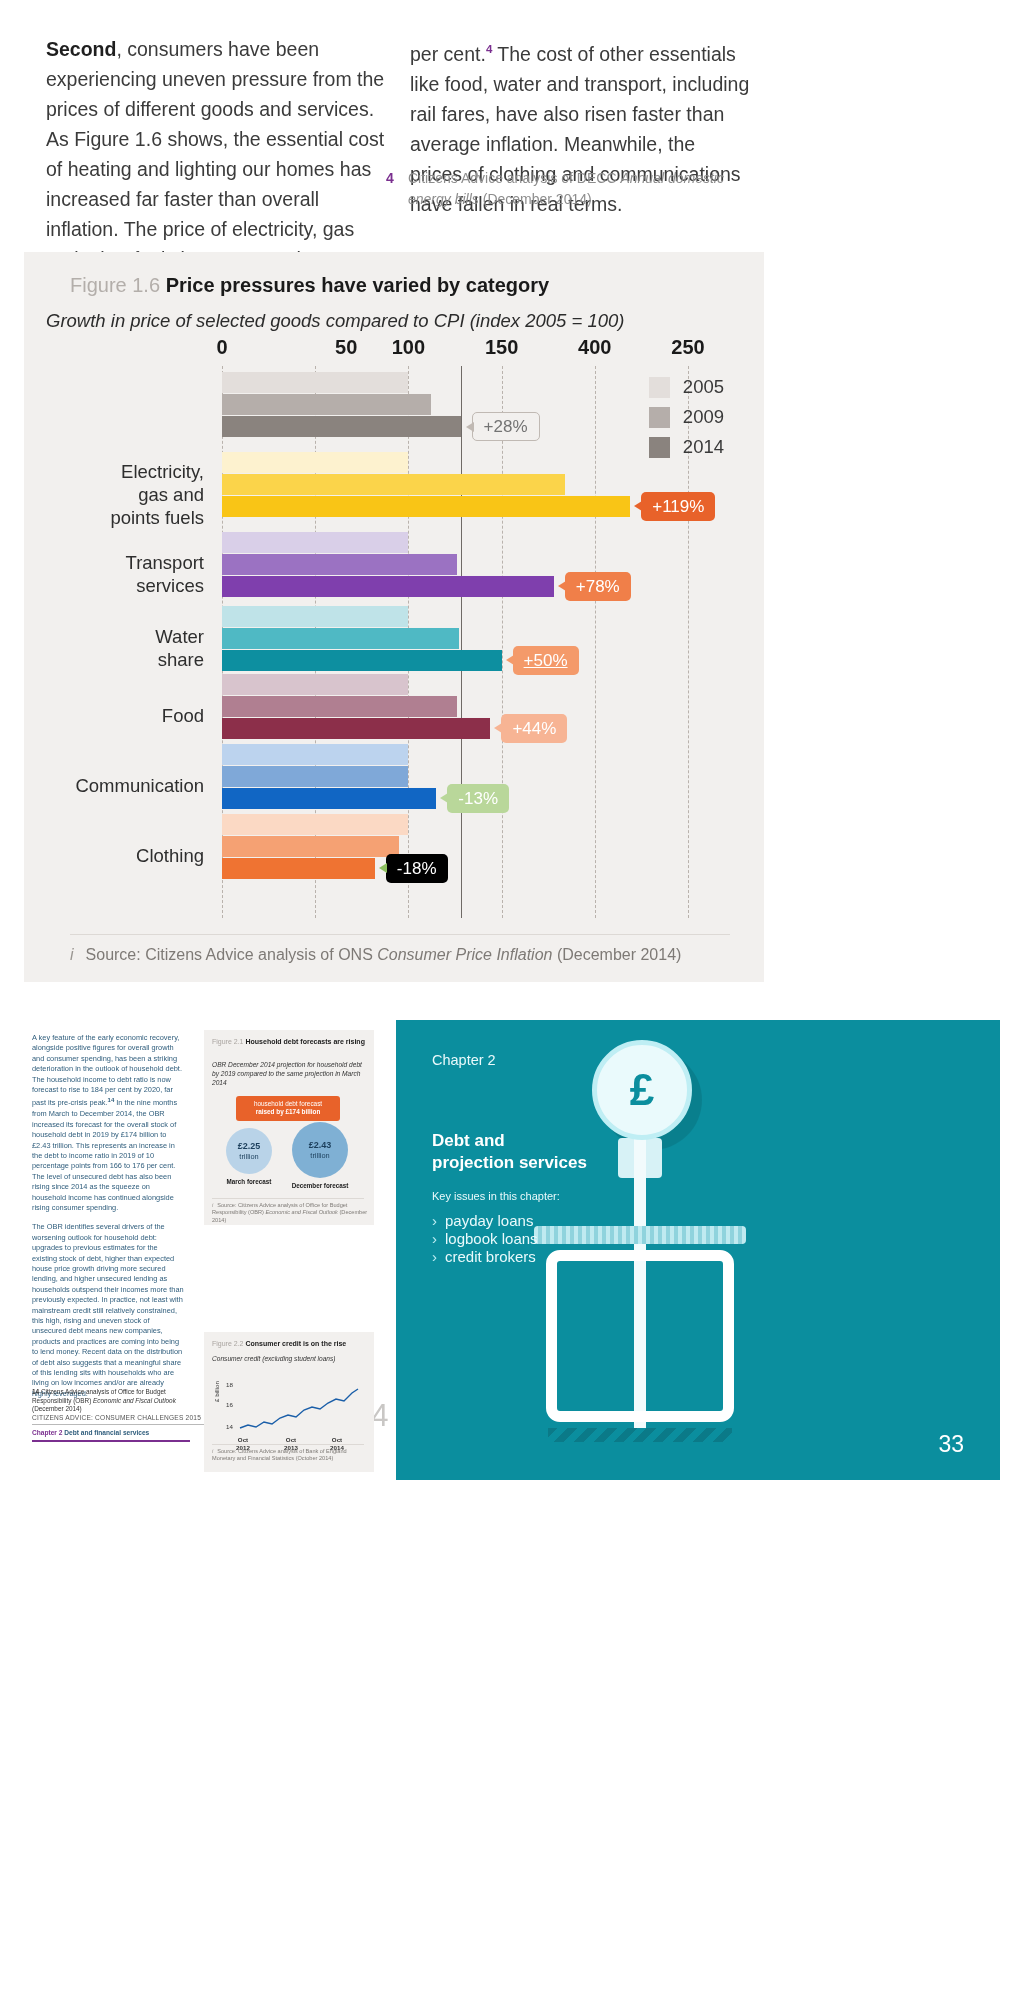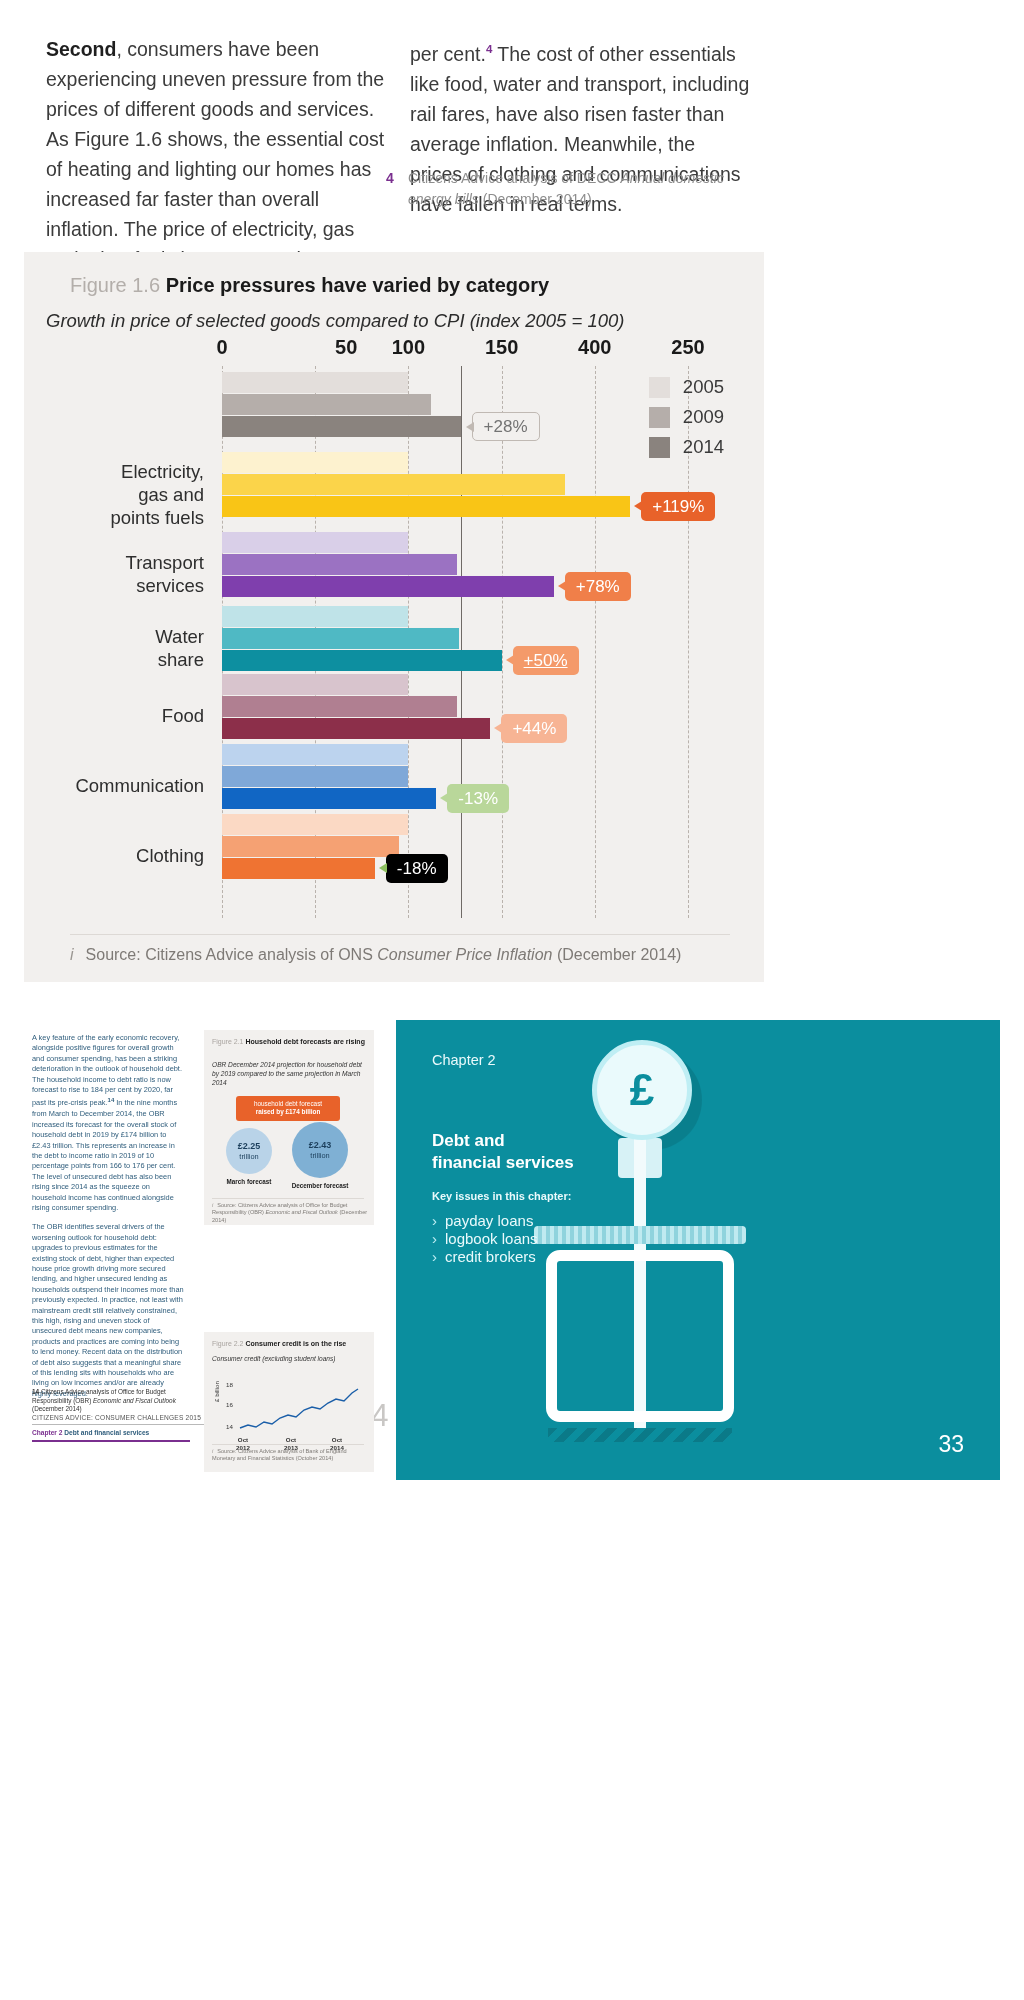--- a/index.html
+++ b/index.html
@@ -114,21 +114,21 @@
   .chart22 { position:absolute; left:26px; top:52px; width:126px; height:62px; }
   .yax { position:absolute; left:-4px; font-size:6.2px; color:#333; }
   .ylab { position:absolute; left:-17px; top:18px; font-size:6.2px; color:#333;
           transform:rotate(-90deg); transform-origin:left top; white-space:nowrap; }
   .xtick { position:absolute; text-align:center; font-size:6.2px; line-height:8px; color:#333; width:34px; font-weight:bold; }
 
   
   #p33 { position:absolute; left:396px; top:0; width:604px; height:460px; background:#0b8e9e; overflow:hidden; }
   .p33-chap { position:absolute; left:36px; top:32px; font-size:14.5px; color:#eafafc; }
   .p33-title { position:absolute; left:36px; top:110px; font-size:17px; font-weight:bold; color:#fff; line-height:22px; }
-  .p33-key { position:absolute; left:36px; top:170px; font-size:11px; color:#eafafc;font-weight:bold; }
+  .p33-key { position:absolute; left:36px; top:170px; font-size:11px; color:#eafafc; }
   .p33-list { position:absolute; left:36px; top:192px; font-size:15px; color:#eafafc; line-height:18px; }
   .p33-list div span.ch { margin-right:8px; color:#bfeef4; }
   .pg33 { position:absolute; right:36px; bottom:22px; font-size:23px; color:#fff;margin-left:43px; }
 
   
   .art { position:absolute; }
   .jar-body { left:150px; top:230px; width:188px; height:172px;
               border:11px solid #ffffff; border-radius:14px; background:rgba(255,255,255,0); }
   .jar-lid2 { left:138px; top:206px; width:212px; height:18px;
               background:repeating-linear-gradient(90deg,#bfeaf0 0 4px,#8fd3dd 4px 8px); border-radius:4px; }
@@ -351,21 +351,21 @@
     <div class="art stick-base"></div>
     <div class="art stick"></div>
     <div class="art coin-circle">£</div>
     <div class="art jar-lid2"></div>
     <div class="art jar-body"></div>
     <div class="art zig"></div>
 
     <div class="p33-chap">Chapter 2</div>
     <div class="p33-title">
       <span>Debt and</span><br>
-      <span>financial services</span>
+      <span>projection services</span>
     </div>
     <div class="p33-key">Key issues in this chapter:</div>
     <div class="p33-list" id="p33list">
         <div><span class="ch">›</span>payday loans</div>
         <div><span class="ch">›</span>logbook loans</div>
         <div><span class="ch">›</span>credit brokers</div>
       </div>
     <div class="pg33">33</div>
   </div>
 </div>

